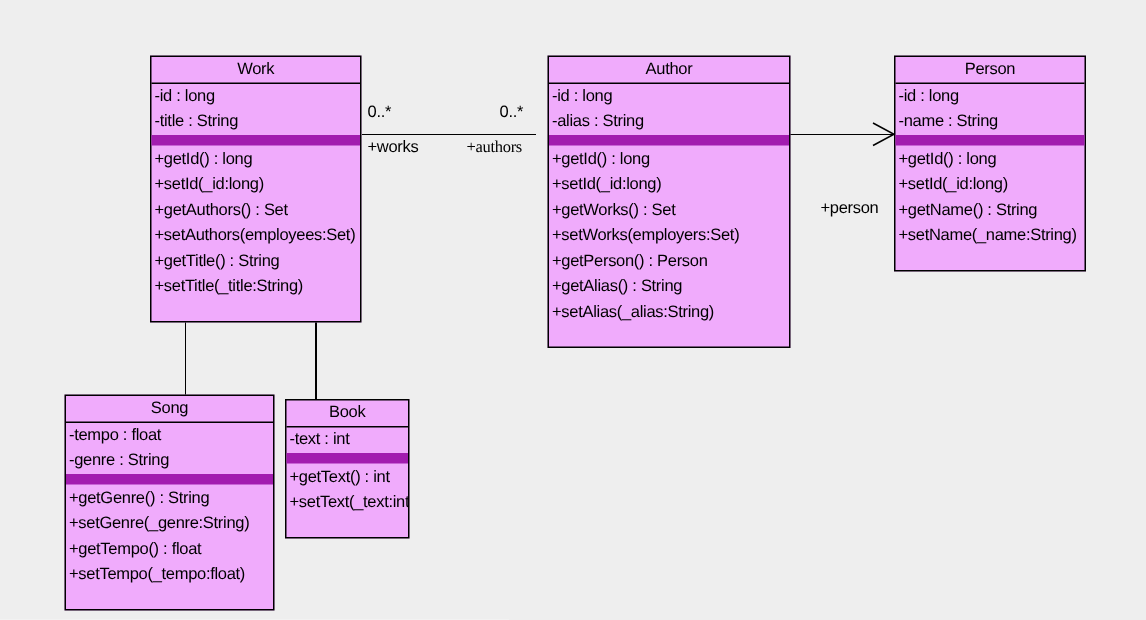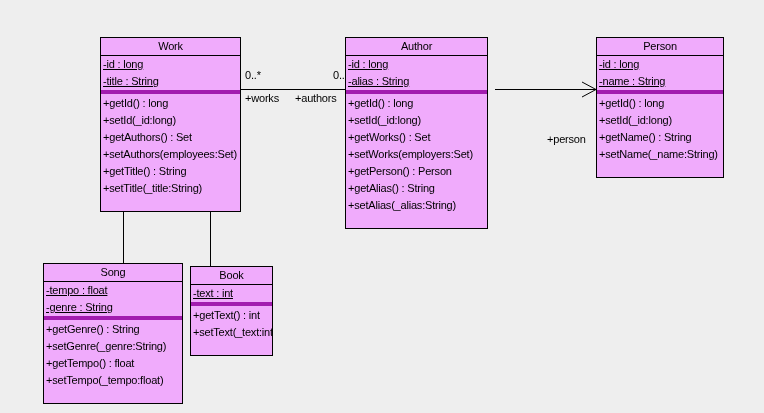--- a/index.html
+++ b/index.html
@@ -22,22 +22,21 @@
   }
   .uml-title {
     height: 17px;
     line-height: 17px;
     text-align: center;
     border-bottom: 1px solid #000000;
     white-space: nowrap;
     overflow: hidden;
   }
   .uml-attrs {
-    border-bottom: 4px solid #a21caf;
-    text-decoration: underline;
+    border-bottom: 7px solid #a21caf;
   }
   .uml-ops {
     padding: 1px 0 14px 0;
   }
   .uml-row {
     height: 17px;
     line-height: 17px;
     padding: 0 2px 0 2px;
     white-space: nowrap;
     overflow: hidden;
@@ -77,40 +76,40 @@
 
     <g>
       <line x1="210.5" y1="208" x2="210.5" y2="266" stroke="#000" stroke-width="1" shape-rendering="crispEdges"></line>
       <polygon points="210.5,195.5 204,208 217,208" fill="#fff" stroke="#000" stroke-width="1"></polygon>
     </g>
   </svg>
 
   <div class="edge-label" style="left:245px; top:69px;">0..*</div>
   <div class="edge-label" style="left:333px; top:69px;">0..*</div>
   <div class="edge-label" style="left:245px; top:92px;">+works</div>
-  <div class="edge-label" style="left:295px; top:92px;">+authors</div>
+  <div class="edge-label" style="left:311px; top:92px;font-family:Liberation Serif, serif;">+authors</div>
   <div class="edge-label" style="left:547px; top:93px;margin-top:40px;">+person</div>
 
   <div class="uml-class" style="left:100px; top:37px; width:141px;">
     <div class="uml-title">Work</div>
     <div class="uml-attrs">
       <div class="uml-row">-id : long</div>
       <div class="uml-row">-title : String</div>
     </div>
     <div class="uml-ops">
       <div class="uml-row">+getId() : long</div>
       <div class="uml-row">+setId(_id:long)</div>
       <div class="uml-row">+getAuthors() : Set</div>
       <div class="uml-row">+setAuthors(employees:Set)</div>
       <div class="uml-row">+getTitle() : String</div>
       <div class="uml-row">+setTitle(_title:String)</div>
     </div>
   </div>
 
-  <div class="uml-class" style="left:345px; top:37px; width:143px;">
+  <div class="uml-class" style="left:365px; top:37px; width:162px;">
     <div class="uml-title">Author</div>
     <div class="uml-attrs">
       <div class="uml-row">-id : long</div>
       <div class="uml-row">-alias : String</div>
     </div>
     <div class="uml-ops">
       <div class="uml-row">+getId() : long</div>
       <div class="uml-row">+setId(_id:long)</div>
       <div class="uml-row">+getWorks() : Set</div>
       <div class="uml-row">+setWorks(employers:Set)</div>

